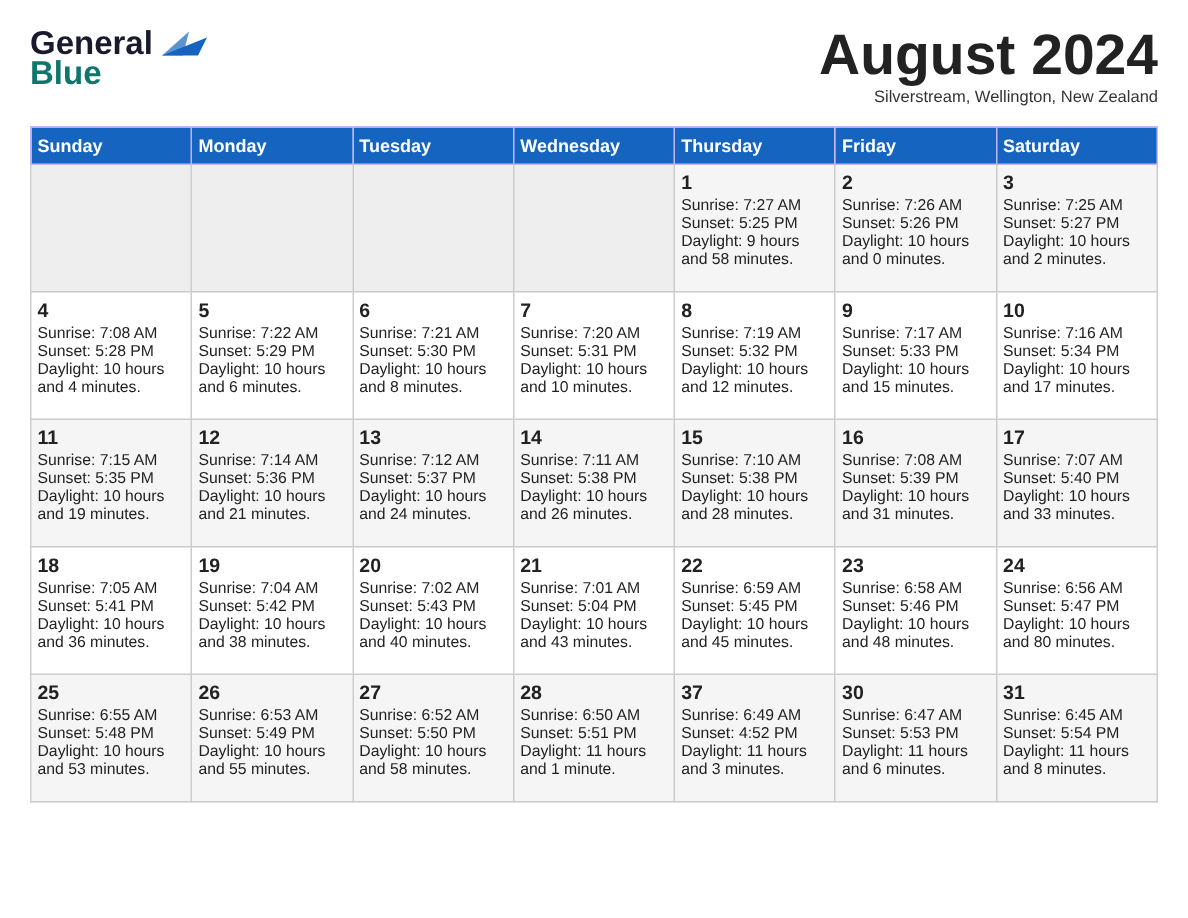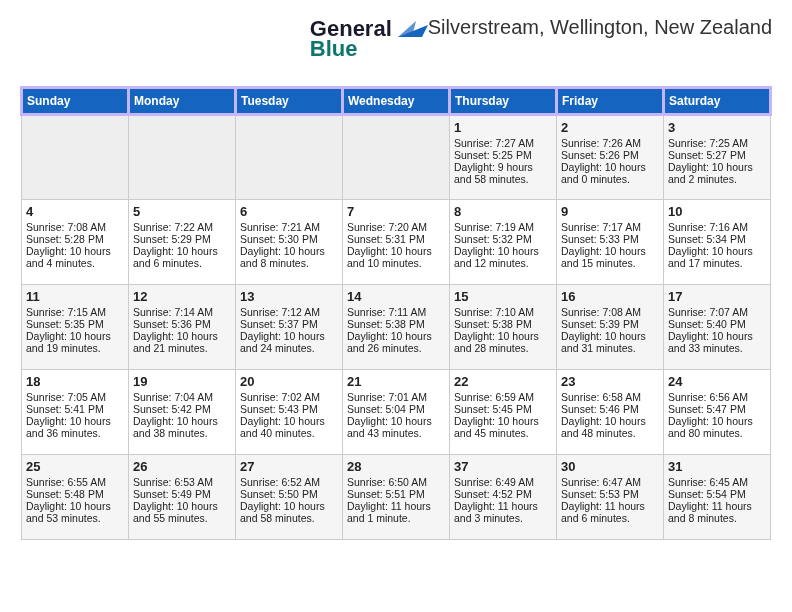--- a/index.html
+++ b/index.html
@@ -5,54 +5,54 @@
     * { box-sizing: border-box; margin: 0; padding: 0; }
     body {
       font-family: Arial, sans-serif;
       background: #fff;
       width: 792px;
       min-height: 612px;
       padding: 16px 20px;
     }
     .header-area {
       display: flex;
-      justify-content: flex-end;
+      justify-content: space-between;
       align-items: flex-start;
-      margin-bottom: 24px;
+      margin-bottom: 13px;
     }
     .logo {
       display: flex;
       flex-direction: column;
       align-items: flex-start;
     }
     .title-block {
       text-align: right;
     }
     .month-title {
       font-size: 38px;
       font-weight: bold;
       color: #222;
     }
     .location-title {
-      font-size: 20px;
+      font-size: 11px;
       color: #333;
     }
     table {
       width: 100%;
       border-collapse: collapse;
       table-layout: fixed;
     }
     thead tr th {
       background: #1565c0;
       color: #fff;
       font-size: 12px;
       font-weight: bold;
       padding: 5px 4px;
       text-align: left;
-      border: 3px solid #c4b5fd;
+      border: 1px solid #c4b5fd;
     }
     tbody tr td {
       vertical-align: top;
       font-size: 10.5px;
       color: #222;
       padding: 4px 4px;
       border: 1px solid #ccc;
       height: 85px;
       background: #fff;
     }
@@ -80,20 +80,21 @@
     <div style="display:flex;align-items:center;">
       <span style="font-size:22px;font-weight:bold;color:#1a1a2e;">General</span>
       <svg width="34" height="20" viewBox="0 0 34 20" style="margin-left:2px;">
         <polygon points="4,18 34,6 28,18" fill="#1565c0"></polygon>
         <polygon points="4,18 22,2 18,18" fill="#1565c0" opacity="0.7"></polygon>
       </svg>
     </div>
     <span style="font-size:22px;font-weight:bold;color:#0f766e;margin-top:-6px;display:block;">Blue</span>
   </div>
   <div class="title-block">
+    <div class="month-title">August 2024</div>
     <div class="location-title">Silverstream, Wellington, New Zealand</div>
   </div>
 </div>
 
 <table>
   <thead>
     <tr id="header-row">
         <th>Sunday</th>
         <th>Monday</th>
         <th>Tuesday</th>

